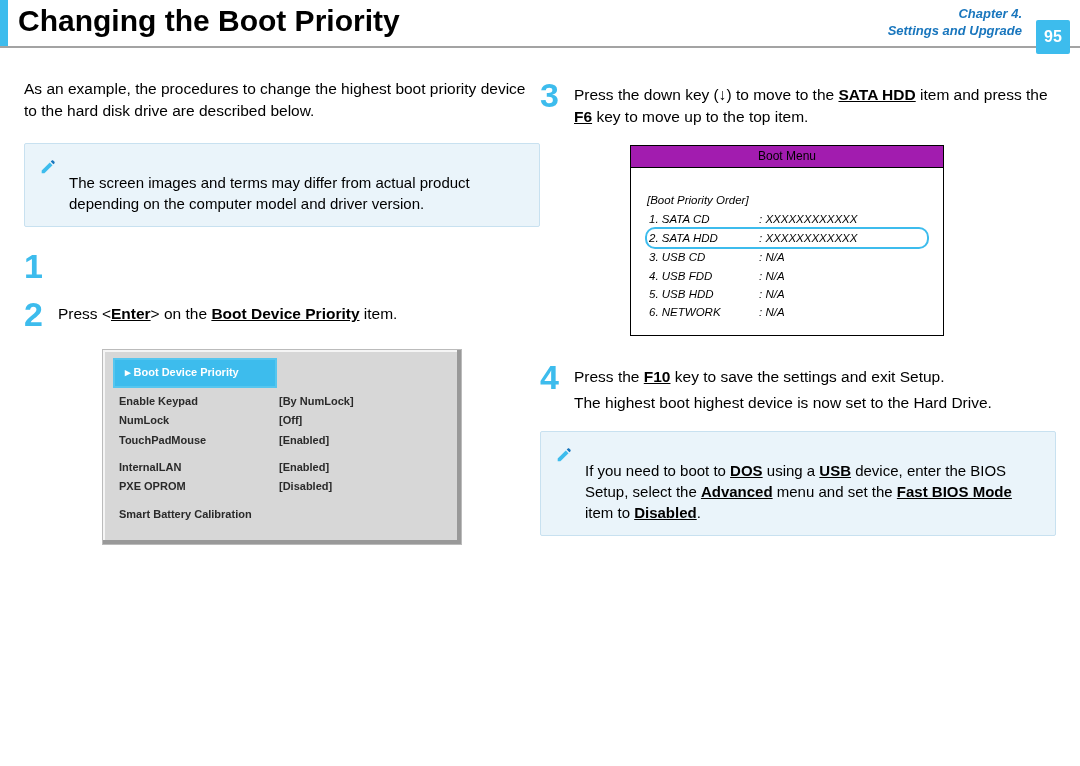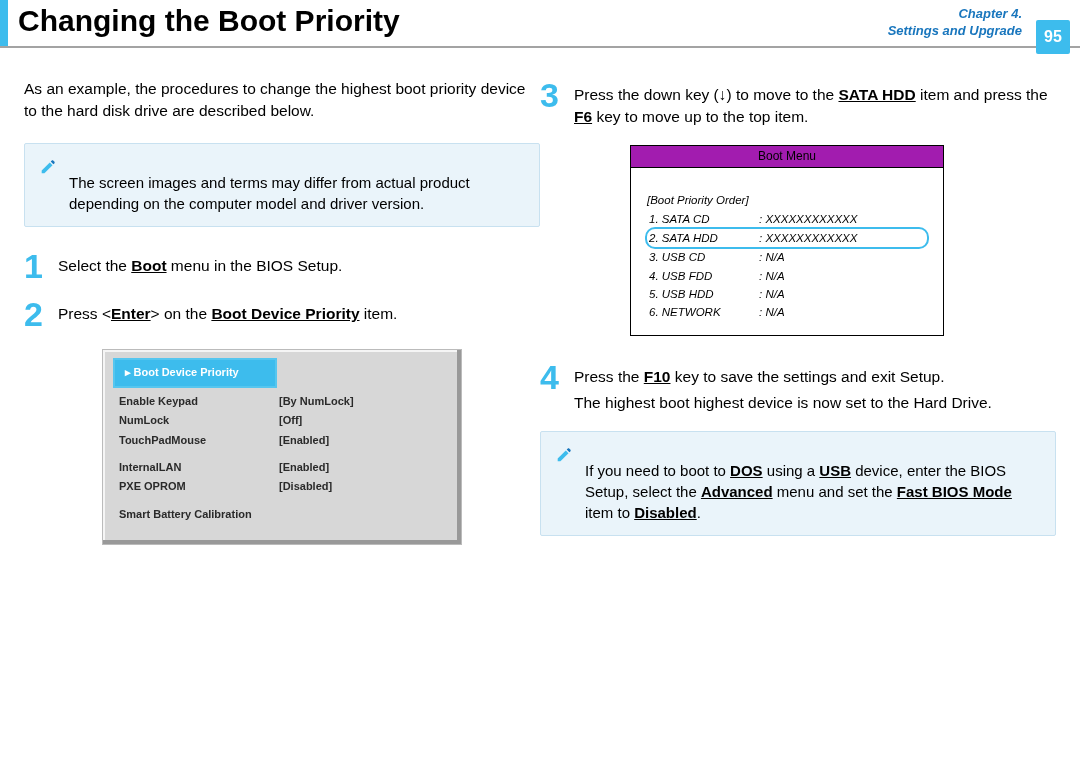--- a/index.html
+++ b/index.html
@@ -192,23 +192,20 @@
         <svg viewBox="0 0 20 20" width="18" height="18">
             <path fill="#3dbced" d="M3 14l9-9 3 3-9 9H3v-3z"></path>
             <path fill="#1976bd" d="M13 4l1-1c.6-.6 1.5-.6 2 0l1 1c.6.6.6 1.5 0 2l-1 1-3-3z"></path>
           </svg>
       </span>
       <span>The screen images and terms may differ from actual product depending on the computer model and driver version.</span>
     </div>
 
     <div class="step">
       <div class="num">1</div>
-      <div class="txt">
-        <span>Select the </span><b>Boot</b><span> menu in the BIOS Setup.</span>
-      </div>
     </div>
 
     <div class="step">
       <div class="num">2</div>
       <div class="txt">
         <span>Press &lt;</span><b>Enter</b><span>&gt; on the </span><b>Boot Device Priority</b><span> item.</span>
       </div>
     </div>
 
     <div class="bios-panel">

